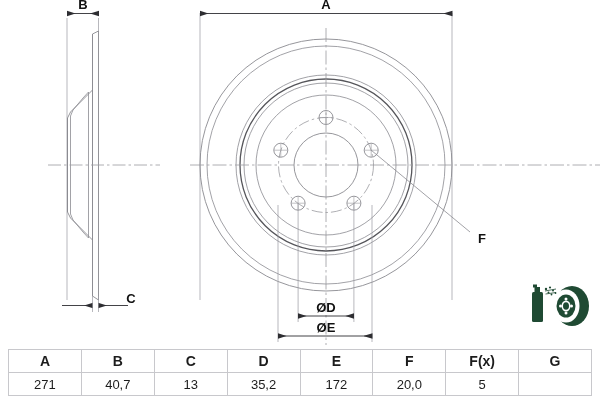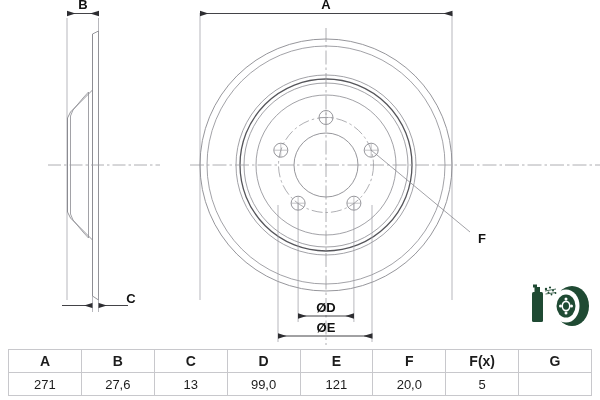--- a/index.html
+++ b/index.html
@@ -206,24 +206,24 @@
         <td>B</td>
         <td>C</td>
         <td>D</td>
         <td>E</td>
         <td>F</td>
         <td>F(x)</td>
         <td>G</td>
       </tr>
       <tr class="vals">
         <td>271</td>
-        <td>27,6</td>
+        <td>40,7</td>
         <td>13</td>
-        <td>99,0</td>
-        <td>121</td>
+        <td>35,2</td>
+        <td>172</td>
         <td>20,0</td>
         <td>5</td>
         <td></td>
       </tr>
     </tbody>
   </table>
 
 </div>
 
 </body></html>

